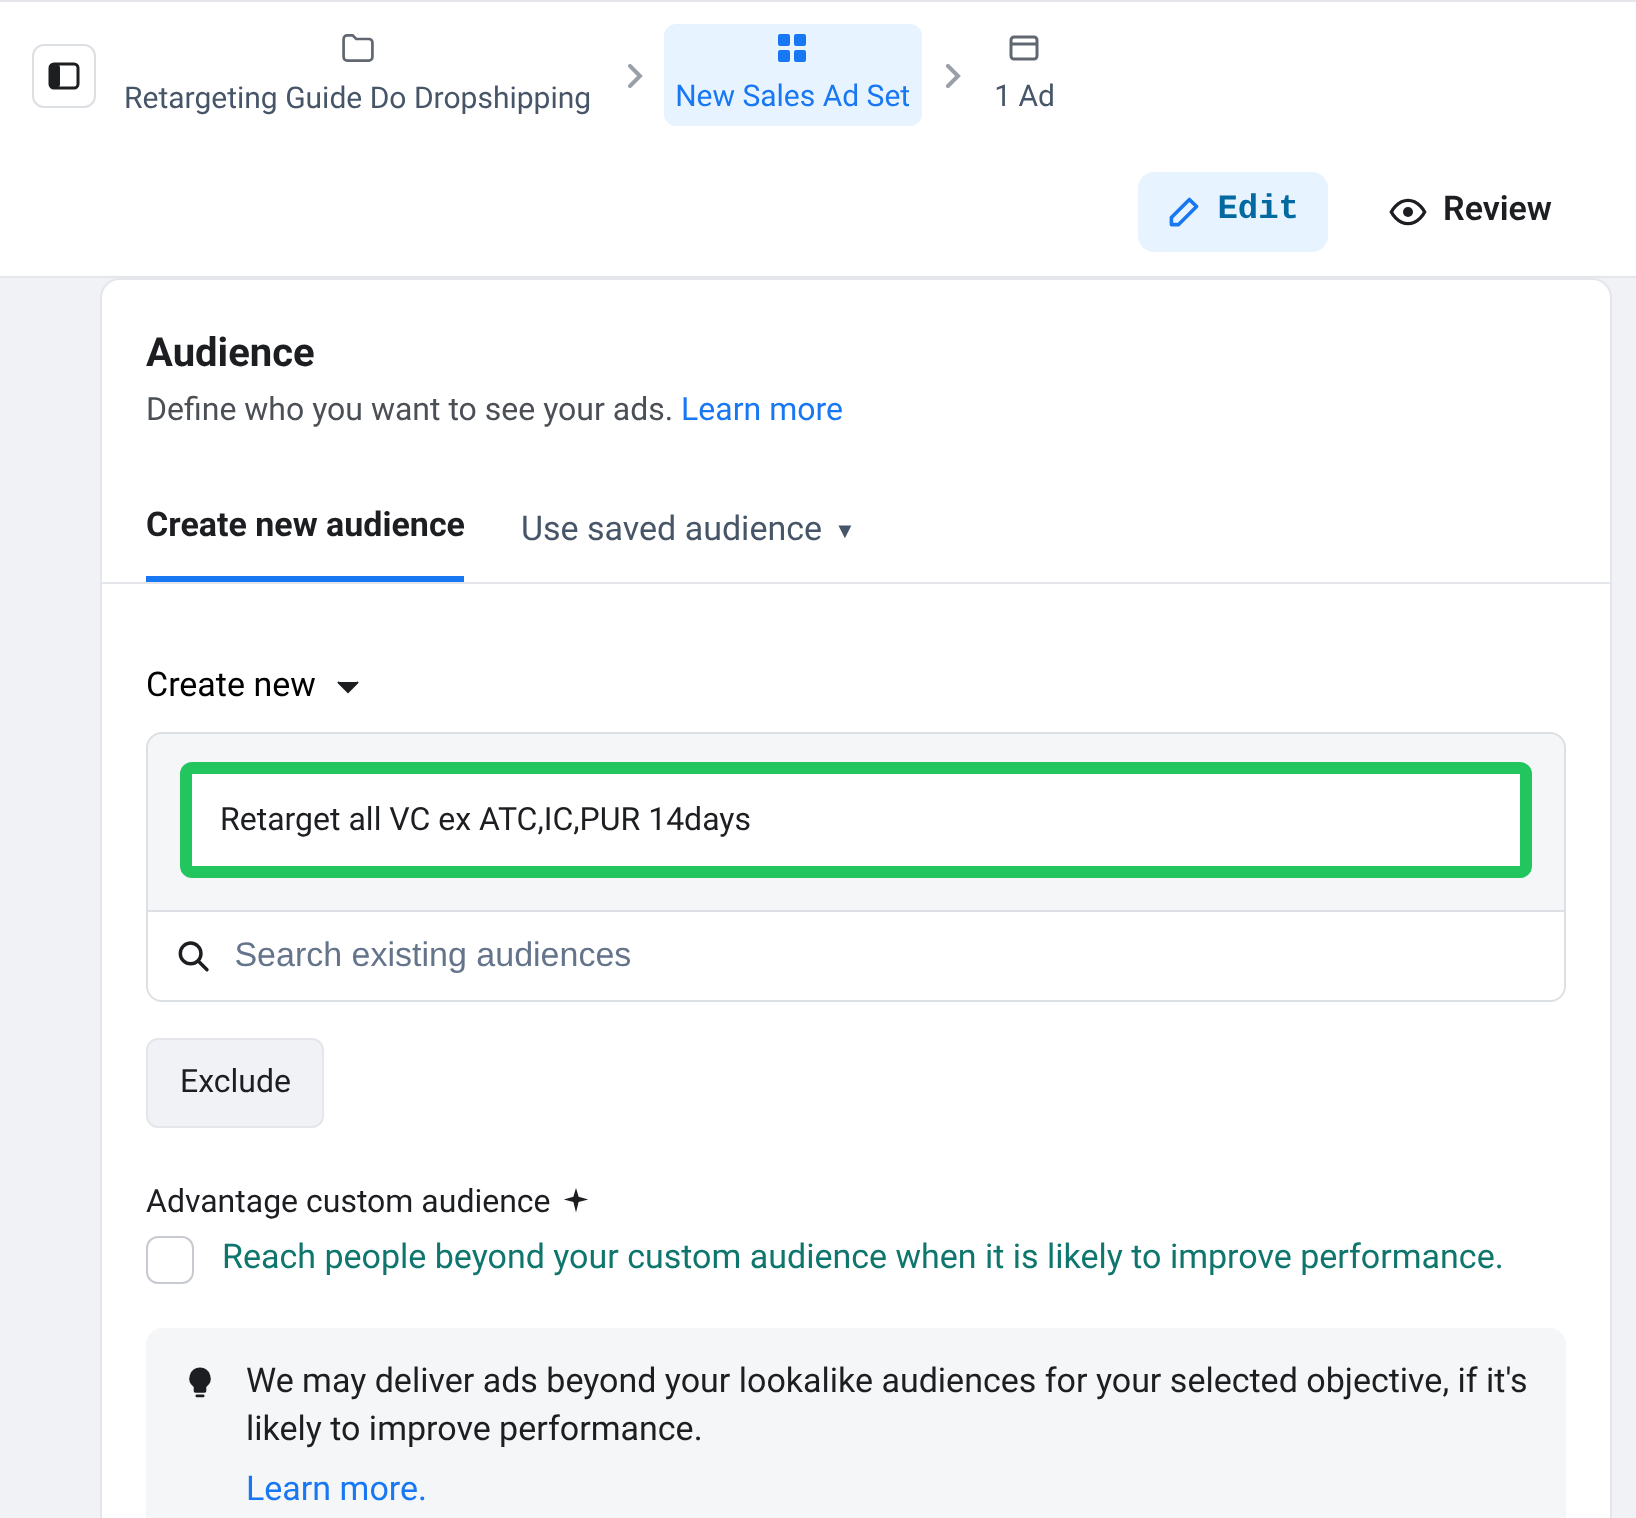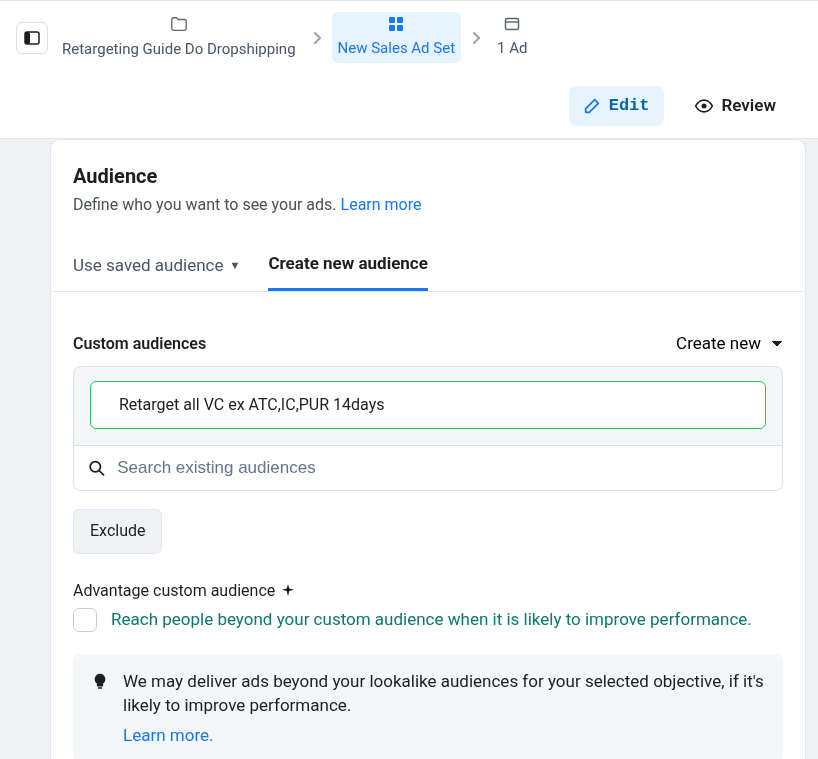--- a/index.html
+++ b/index.html
@@ -36,21 +36,21 @@
     .tab { padding:12px 0; font-size:17px; color:#475569; cursor:pointer; display:flex; align-items:center; gap:6px; }
     .tab.active { color:#1c1e21; font-weight:700; border-bottom:3px solid #1877f2; }
     .tab .caret { font-size:11px; color:#475569; }
     .row-flex { display:flex; justify-content:space-between; align-items:center; }
     .section-pad-upper { padding:0 22px; margin-top:40px; }
     .label-strong { font-size:16px; font-weight:600; color:#1c1e21; }
     .create-new { font-size:17px; color:#000000; cursor:pointer; display:flex; align-items:center; gap:10px; }
     .audience-box { margin:10px 22px 0; border:1px solid #dcdfe3; border-radius:8px; background:#f5f6f7; overflow:hidden; }
     .audience-box .inner { padding:14px 16px 16px; }
     .source-label { font-size:16px; color:#1c1e21; margin-bottom:8px; }
-    .chip-input { background:#fff; border:1px solid #22c55e; border-radius:6px; padding:12px 28px; font-size:16px; }
+    .chip-input { background:#fff; border:6px solid #22c55e; border-radius:6px; padding:12px 14px; font-size:16px; }
     .search-row { display:flex; align-items:center; gap:12px; background:#fff; padding:12px 14px; border-top:1px solid #dcdfe3; }
     .search-input { border:none; outline:none; font-size:17px; width:100%; color:#1c1e21; }
     .search-input::placeholder { color:#64748b; }
     .exclude-btn { display:inline-block; margin:18px 22px 0; background:#f0f2f5; border:1px solid #e4e6eb; border-radius:6px; padding:10px 16px; font-size:16px; color:#1c1e21; cursor:pointer; }
     .adv-row { margin:26px 22px 0; }
     .adv-title { font-size:16px; color:#1c1e21; display:flex; align-items:center; gap:6px; }
     .check-line { display:flex; align-items:center; gap:14px; margin-top:6px; }
     .checkbox { width:24px;height:24px;border:1px solid #c7cbd1;border-radius:6px;background:#fff;flex-shrink:0; }
     .check-line .text { font-size:17px; color:#0f766e; }
     .info-box { margin:22px 22px 0; background:#f5f6f7; border-radius:8px; padding:16px 18px; display:flex; gap:14px; }
@@ -124,31 +124,30 @@
 <div class="main-area">
   <div class="card">
     <div class="section-pad">
       <h2>Audience</h2>
       <p class="subtitle">
         <span>Define who you want to see your ads. </span><a href="#" class="link">Learn more</a>
       </p>
     </div>
 
     <div class="tabs">
+      <div class="tab active">
+        <span>Create new audience</span>
+      </div>
       <div class="tab">
         <span>Use saved audience</span>
         <span class="caret">▼</span>
       </div>
-      <div class="tab active">
-        <span>Create new audience</span>
-      </div>
     </div>
 
     <div class="section-pad-upper row-flex">
-      <div class="label-strong">Custom audiences</div>
       <div class="create-new">
         <span>Create new</span>
         <span>
           <svg width="12" height="8" viewBox="0 0 12 8">
               <path d="M1 1l5 5 5-5" fill="#1c1e21" stroke="#1c1e21" stroke-width="1"></path>
             </svg>
         </span>
       </div>
     </div>
 

